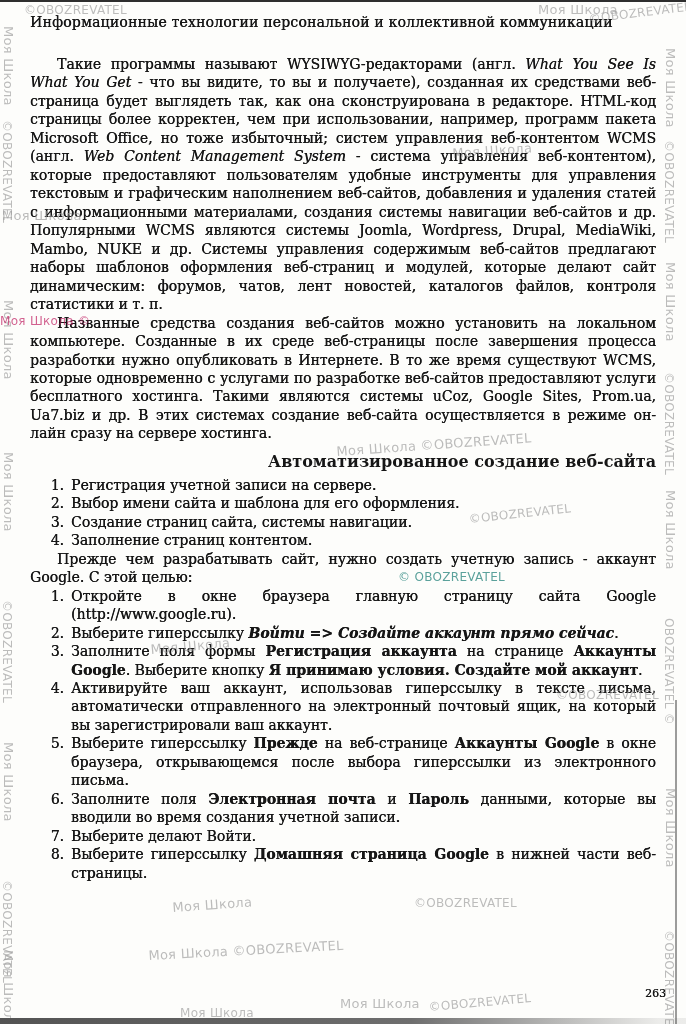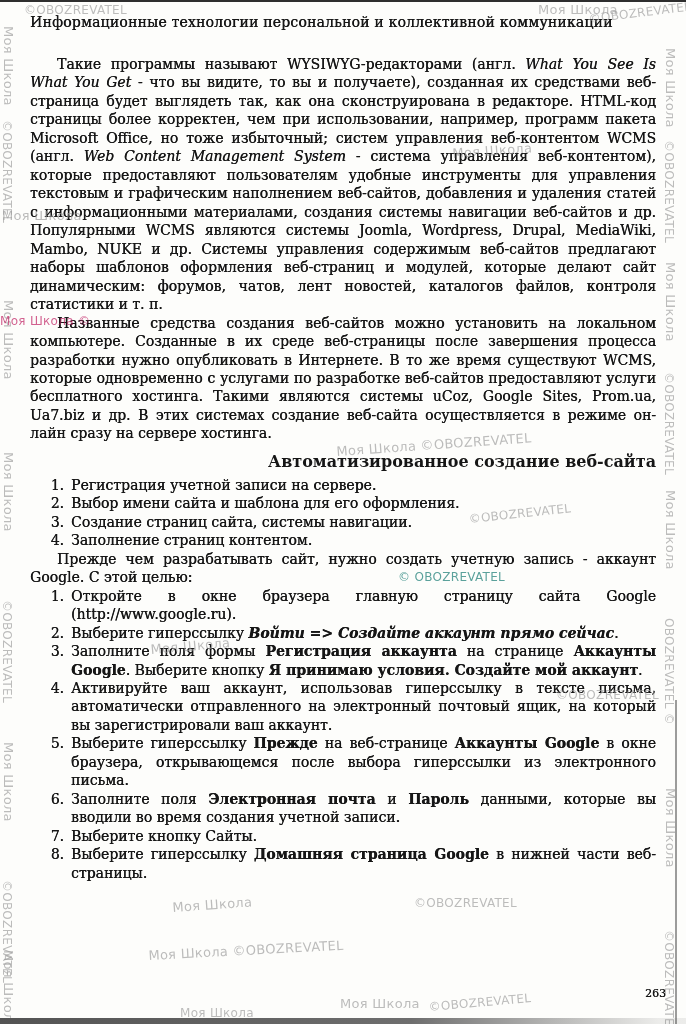--- a/index.html
+++ b/index.html
@@ -135,21 +135,21 @@
           <div class="list-item">
             <span class="num">5.</span>
             <span class="li-text"><span class="run">Выберите гиперссылку </span><span class="run run-b">Прежде</span><span class="run"> на веб-странице </span><span class="run run-b">Аккаунты Google</span><span class="run"> в окне браузера, открывающемся после выбора гиперссылки из электронного письма.</span></span>
           </div>
           <div class="list-item">
             <span class="num">6.</span>
             <span class="li-text"><span class="run">Заполните поля </span><span class="run run-b">Электронная почта</span><span class="run"> и </span><span class="run run-b">Пароль</span><span class="run"> данными, которые вы вводили во время создания учетной записи.</span></span>
           </div>
           <div class="list-item">
             <span class="num">7.</span>
-            <span class="li-text"><span class="run">Выберите кнопку Сайты.</span></span>
+            <span class="li-text"><span class="run">Выберите делают Войти.</span></span>
           </div>
           <div class="list-item">
             <span class="num">8.</span>
             <span class="li-text"><span class="run">Выберите гиперссылку </span><span class="run run-b">Домашняя страница Google</span><span class="run"> в нижней части веб-страницы.</span></span>
           </div>
         </div>
       </div>
   </div>
 
   <div class="page-number">263</div>

